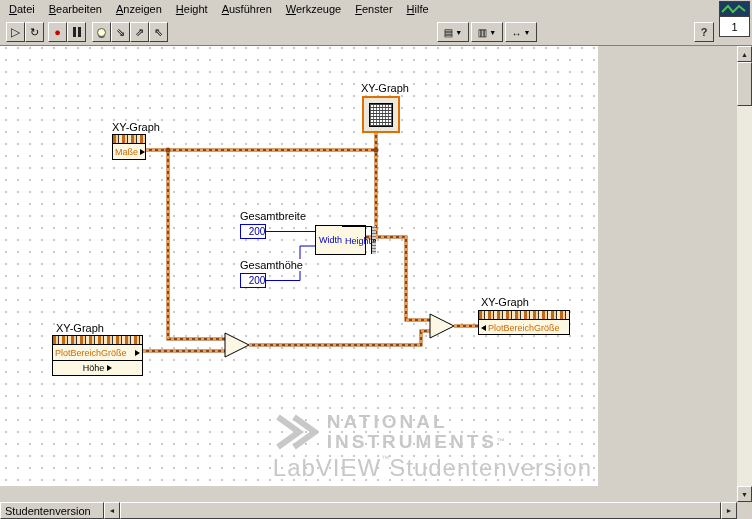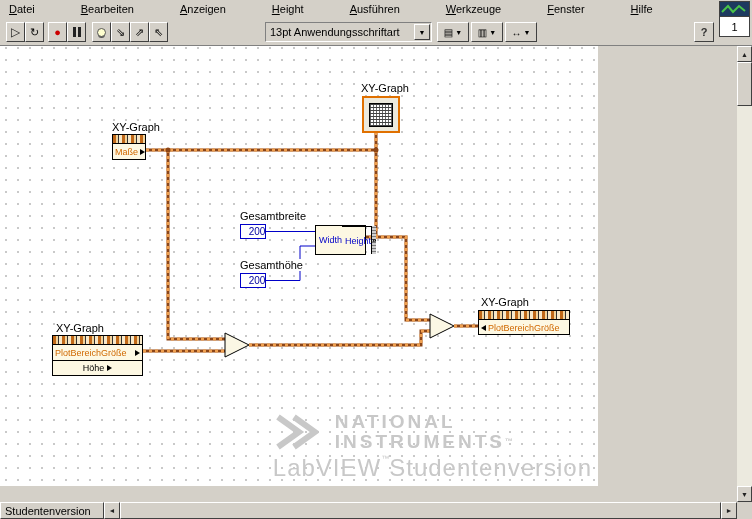--- a/index.html
+++ b/index.html
@@ -1,20 +1,20 @@
 <!DOCTYPE html>
 <html><head>
 <meta charset="utf-8">
 <style>
   * { margin:0; padding:0; box-sizing:border-box; }
   html,body { width:752px; height:519px; overflow:hidden; }
   body { font-family:"Liberation Sans", sans-serif; background:#d4d0c8; position:relative; font-size:11px; color:#000; }
 
   
-  .menubar { position:absolute; left:0; top:0; width:752px; height:19px; background:#d4d0c8; display:flex; align-items:center; padding-left:2px; z-index:5;gap:32px; }
+  .menubar { position:absolute; left:0; top:0; width:752px; height:19px; background:#d4d0c8; display:flex; align-items:center; padding-left:2px; z-index:5; }
   .menu-item { display:inline-block; padding:2px 7px 3px 7px; cursor:default; }
   .menu-item::first-letter { text-decoration:underline; }
 
   .toolbar { position:absolute; left:0; top:19px; width:752px; height:27px; background:#d4d0c8; border-bottom:1px solid #808080; z-index:5; }
   .raised { border:1px solid; border-color:#ffffff #404040 #404040 #ffffff; background:#d4d0c8; }
   .sunken { border:1px solid; border-color:#808080 #ffffff #ffffff #808080; }
   .tbtn { position:absolute; top:3px; width:19px; height:20px; display:flex; align-items:center; justify-content:center; font-size:11px; line-height:1; padding:0; font-family:inherit; }
   .run-glyph { color:#1a1a1a; font-size:12px; }
   .stop-glyph { color:#cc0000; font-size:11px; }
   .pause-bars { width:8px; height:10px; border-left:3px solid #222; border-right:3px solid #222; }
@@ -53,21 +53,21 @@
   .constbox { position:absolute; width:26px; height:15px; border:1px solid #0000c8; background:#fff; display:flex; align-items:center; justify-content:center; font-size:10px; color:#0000a0;padding-left:8px; }
 
   .bundle { position:absolute; left:315px; top:195px; width:51px; height:30px; border:1px solid #000; background:#fdf8e3; display:flex; }
   .bundle-rows { flex:1; display:flex; flex-direction:row; }
   .bundle-row { flex:1; display:flex; align-items:center; padding-left:3px; font-size:9px; color:#0000c8; }
   .bundle-row + .bundle-row { border-top:1px solid #000; }
   .bundle-col { width:11px; border-left:1px solid #000; background:repeating-linear-gradient(0deg,#cfcfcf 0 2px,#7a7a7a 2px 3px); display:flex; align-items:center; justify-content:center; color:#000; font-size:8px; font-weight:bold; }
 
   
   .watermark { position:absolute; right:6px; bottom:4px; color:#c8c8c8; z-index:1; }
-  .wm-top { display:flex; align-items:center; gap:16px; }
+  .wm-top { display:flex; align-items:center; gap:8px; }
   .wm-brand { font-weight:bold; font-size:19px; line-height:20px; letter-spacing:3px; }
   .wm-tm { font-size:8px; vertical-align:top; letter-spacing:0; }
   .wm-lv { margin-top:2px; font-size:24px; font-weight:normal; letter-spacing:1px; white-space:nowrap; }
 
   
   .vscroll { position:absolute; left:737px; top:46px; width:15px; height:456px; background:#eceadf; }
   .hbtn { position:absolute; display:flex; align-items:center; justify-content:center; font-size:7px; color:#222; }
   .vthumb { position:absolute; left:0; top:16px; width:15px; height:44px; }
   .statusbar { position:absolute; left:0; top:502px; width:752px; height:17px; background:#d4d0c8; }
   .status-tab { position:absolute; left:0; top:0; width:104px; height:17px; display:flex; align-items:center; padding-left:4px; font-size:11px; overflow:hidden; white-space:nowrap; }
@@ -116,24 +116,20 @@
   <button class="tbtn raised" style="left:111px">
       <span>⇘</span>
     </button>
   <button class="tbtn raised" style="left:130px">
       <span>⇗</span>
     </button>
   <button class="tbtn raised" style="left:149px">
       <span>⇖</span>
     </button>
 
-  <div class="fontcombo sunken">
-    <span class="fval">13pt Anwendungsschriftart</span>
-    <span class="combo-arrow raised">▼</span>
-  </div>
 
   <button class="ddbtn raised" style="left:437px">
       <span>▤</span>
       <span class="dd-arrow">▼</span>
     </button>
   <button class="ddbtn raised" style="left:471px">
       <span>▥</span>
       <span class="dd-arrow">▼</span>
     </button>
   <button class="ddbtn raised" style="left:505px">

